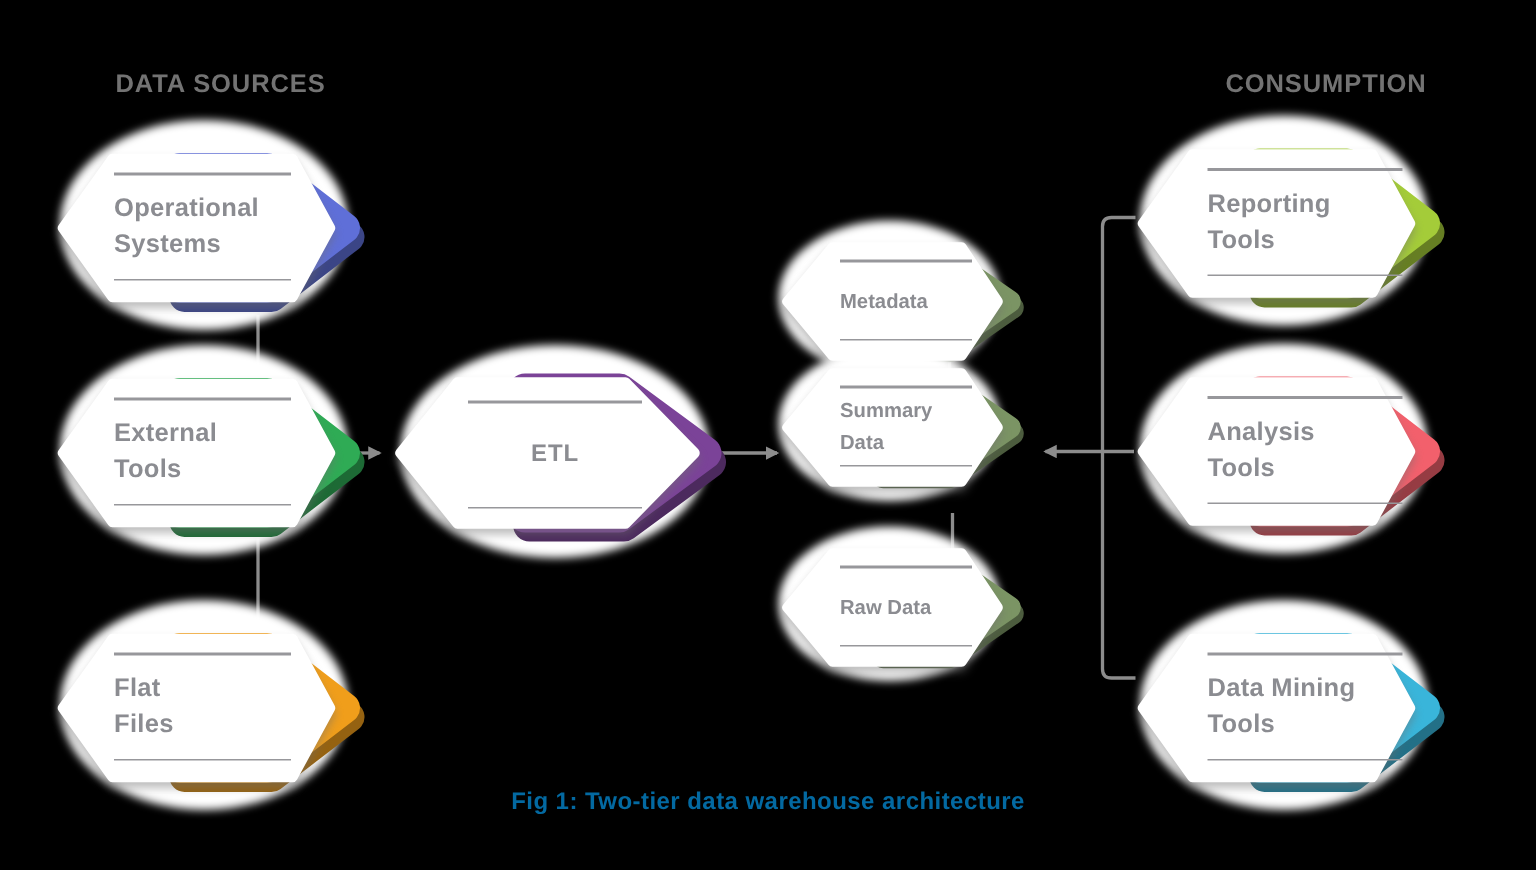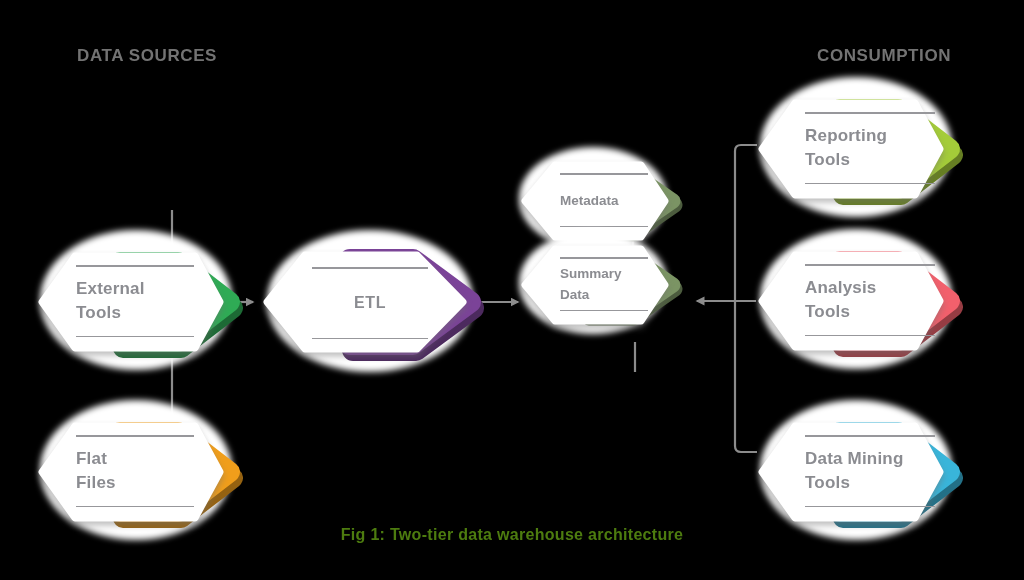--- a/index.html
+++ b/index.html
@@ -3,21 +3,21 @@
 <meta charset="utf-8">
 <style>
   *{box-sizing:border-box}
   html,body{margin:0;padding:0;background:#000}
   .stage{position:relative;width:1024px;height:580px;background:#000;overflow:hidden;
          font-family:"Liberation Sans",sans-serif}
 
   .heading{position:absolute;font-size:17px;font-weight:700;letter-spacing:.6px;color:#737373}
 
   .caption{position:absolute;left:0;top:526px;width:1024px;text-align:center;
-           font-size:16px;font-weight:700;letter-spacing:.3px;color:#4d7c0f}
+           font-size:16px;font-weight:700;letter-spacing:.3px;color:#0369a1}
 
   
   #connectors{position:absolute;left:0;top:0;z-index:1}
   #connectors .line{fill:none;stroke:var(--line,#8c8c8c);stroke-width:2.2}
   #connectors .head{fill:var(--line,#8c8c8c);stroke:none}
 
   
   .node{position:absolute;z-index:2}
   .lg{width:215px;height:140px}
   .etl{width:235px;height:140px}
@@ -74,20 +74,34 @@
     <path class="line" d="M633,240 V261"></path>
     <polygon class="head" points="630,247.5 630,255 622.5,251.2"></polygon>
     <path class="line" d="M635,342 V372"></path>
     <path class="line" d="M757,145 H741 Q735,145 735,151 V446 Q735,452 741,452 H757"></path>
     <path class="line" d="M756,301 H697" marker-end="url(#ah)"></path>
   </svg>
 
   <div class="heading" style="left:77px;top:46px">DATA SOURCES</div>
   <div class="heading" style="left:817px;top:46px">CONSUMPTION</div>
 
+  <div class="node lg" style="left: 30px; top: 82px; --accent: #5f6fd8;">
+    <div class="blob"></div>
+    <svg class="shape" width="215" height="140" viewBox="0 0 215 140">
+      <path class="accent dark" d="M90,30 H148 L200,70 L148,110 H90"></path>
+      <path class="accent" d="M90,30 H148 L200,70 L148,110 H90"></path>
+      <path class="white" d="M12,70 L45,24 H165 L190,70 L165,116 H45 Z"></path>
+    </svg>
+    <div class="content">
+      <div class="rule"></div>
+      <div class="label">Operational
+Systems</div>
+      <div class="rule"></div>
+    </div>
+  </div>
 
   <div class="node lg" style="left: 30px; top: 232px; --accent: #2fab55;">
     <div class="blob"></div>
     <svg class="shape" width="215" height="140" viewBox="0 0 215 140">
       <path class="accent dark" d="M90,30 H148 L200,70 L148,110 H90"></path>
       <path class="accent" d="M90,30 H148 L200,70 L148,110 H90"></path>
       <path class="white" d="M12,70 L45,24 H165 L190,70 L165,116 H45 Z"></path>
     </svg>
     <div class="content">
       <div class="rule"></div>
@@ -148,20 +162,33 @@
       <path class="white" d="M10,55 L40,19 H126 L150,55 L126,91 H40 Z"></path>
     </svg>
     <div class="content">
       <div class="rule"></div>
       <div class="label">Summary
 Data</div>
       <div class="rule"></div>
     </div>
   </div>
 
+  <div class="node sm" style="left: 515px; top: 350px; --accent: #7b9464;">
+    <div class="blob"></div>
+    <svg class="shape" width="170" height="110" viewBox="0 0 170 110">
+      <path class="accent dark" d="M72,26 H116 L158,55 L116,84 H72"></path>
+      <path class="accent" d="M72,26 H116 L158,55 L116,84 H72"></path>
+      <path class="white" d="M10,55 L40,19 H126 L150,55 L126,91 H40 Z"></path>
+    </svg>
+    <div class="content">
+      <div class="rule"></div>
+      <div class="label">Raw Data</div>
+      <div class="rule"></div>
+    </div>
+  </div>
 
   <div class="node lg right" style="left: 750px; top: 79px; --accent: #a4cc39;">
     <div class="blob"></div>
     <svg class="shape" width="215" height="140" viewBox="0 0 215 140">
       <path class="accent dark" d="M90,30 H148 L200,70 L148,110 H90"></path>
       <path class="accent" d="M90,30 H148 L200,70 L148,110 H90"></path>
       <path class="white" d="M12,70 L45,24 H165 L190,70 L165,116 H45 Z"></path>
     </svg>
     <div class="content">
       <div class="rule"></div>

